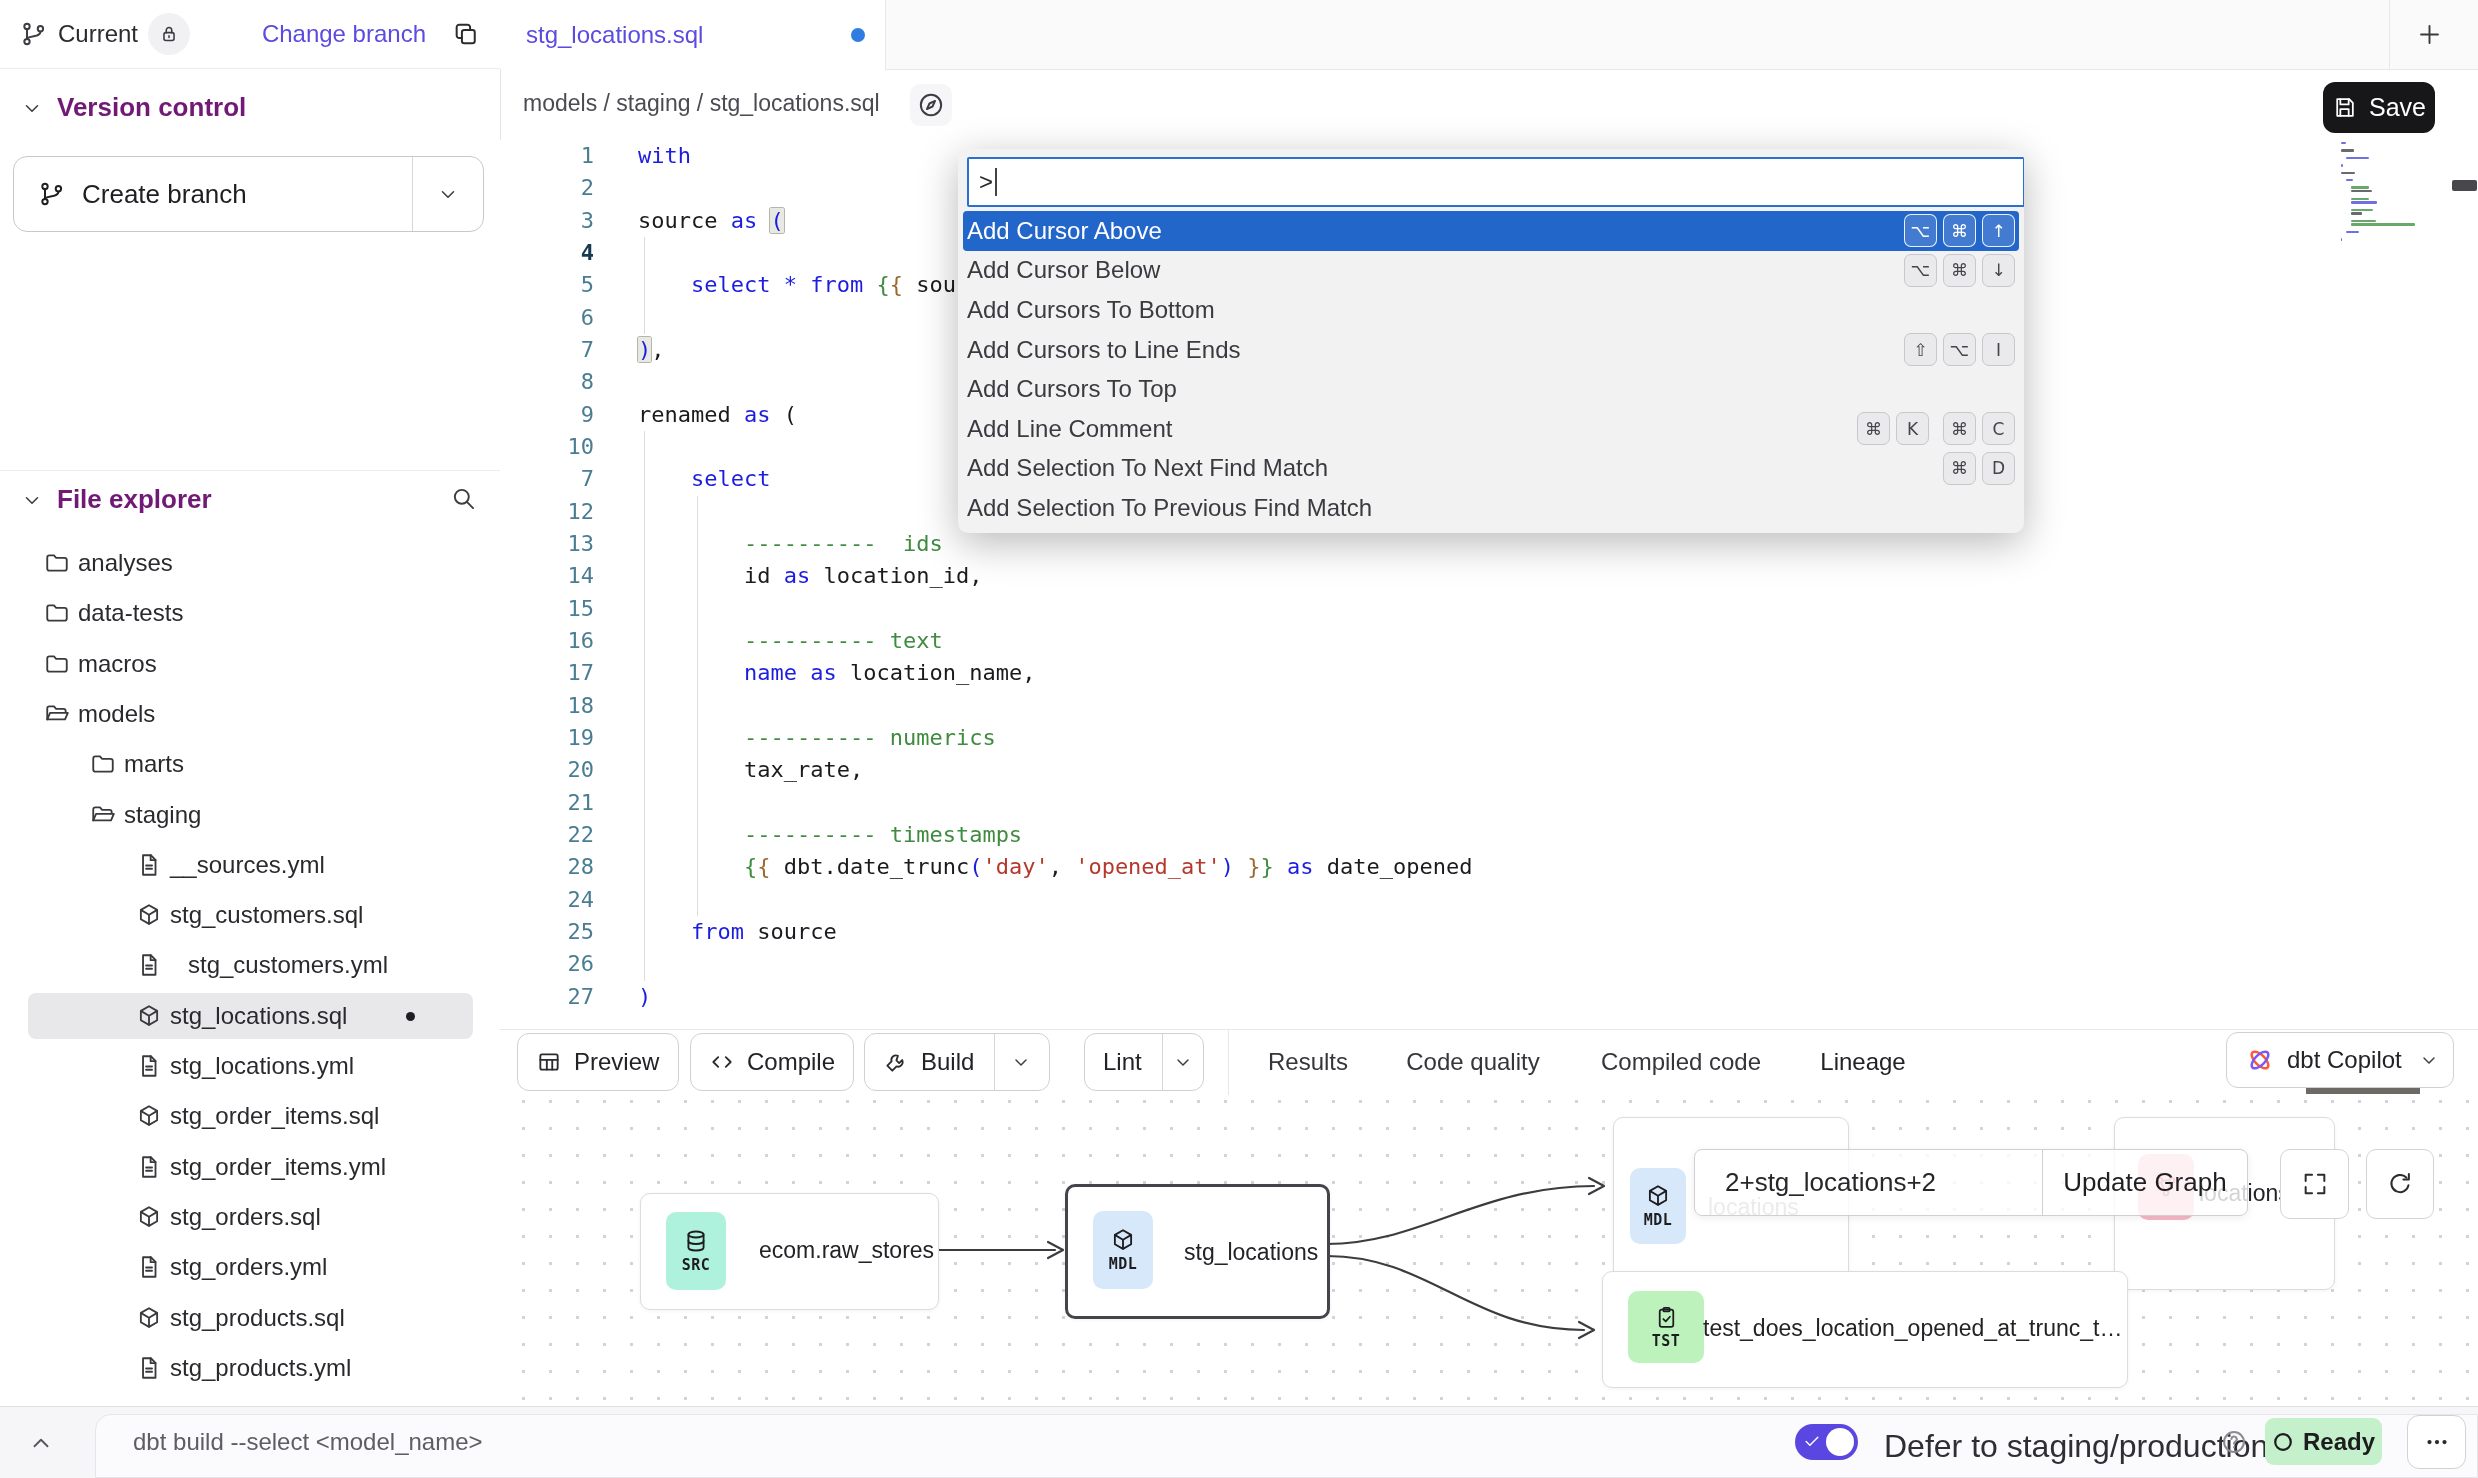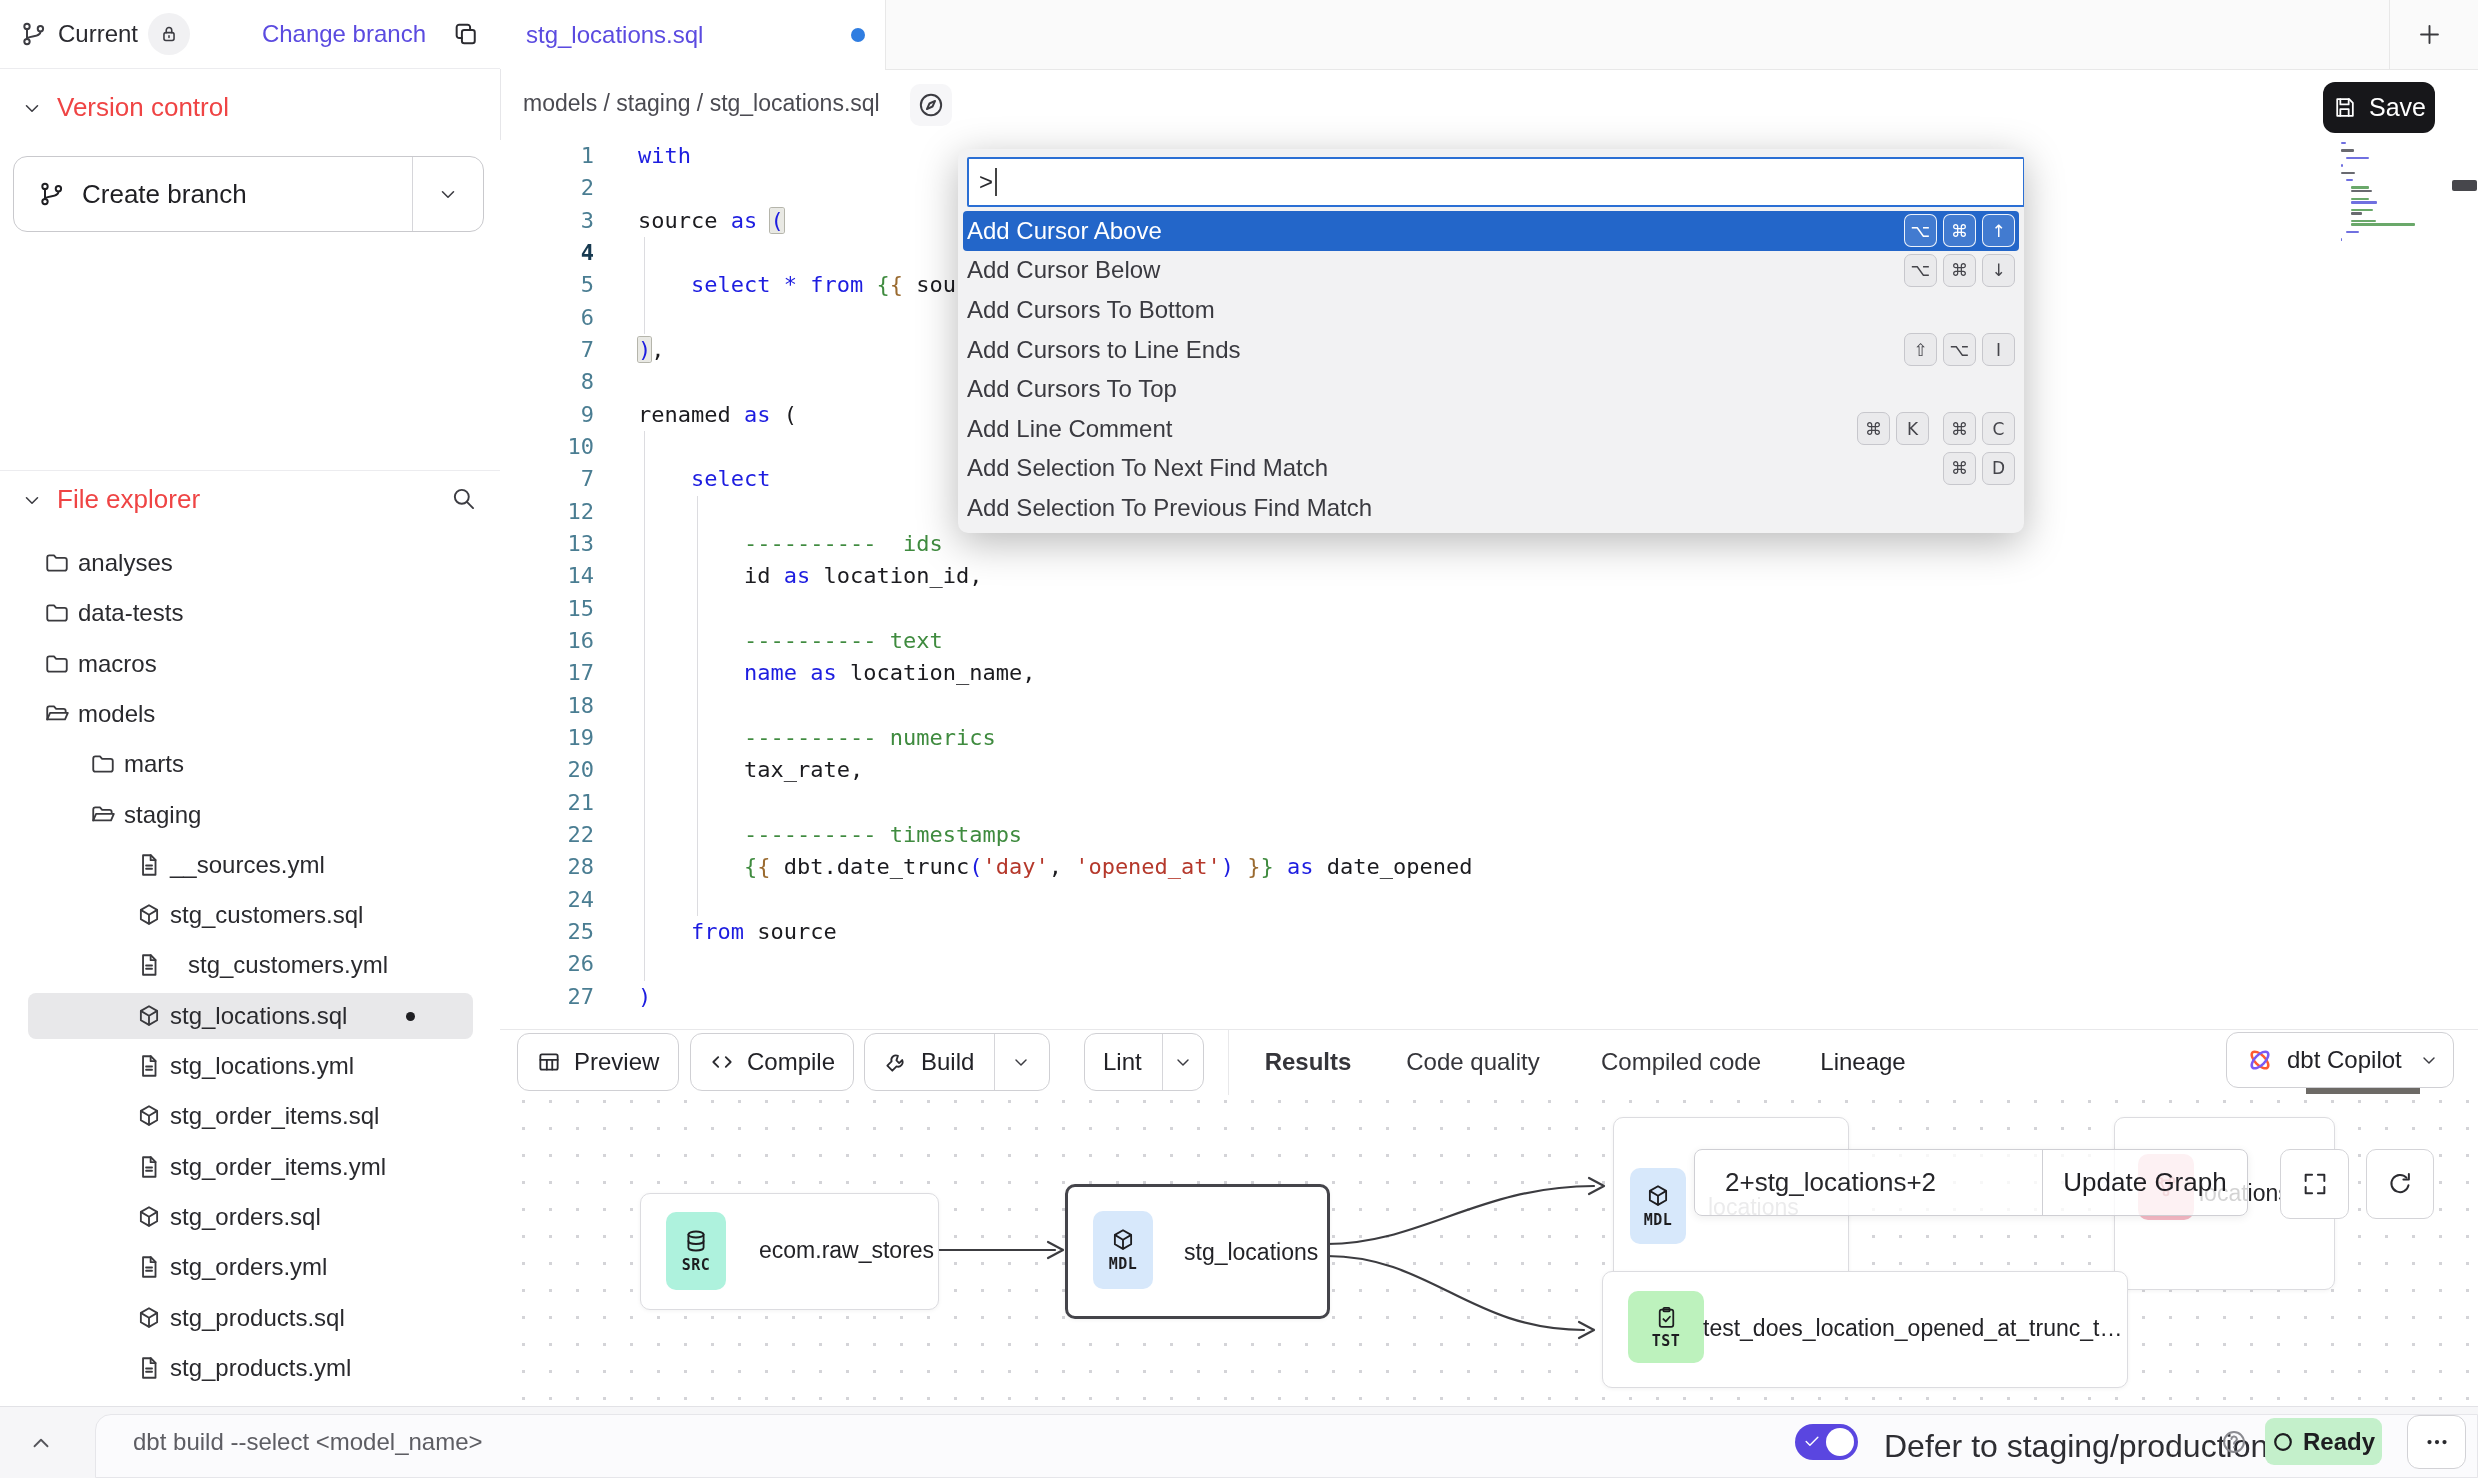--- a/index.html
+++ b/index.html
@@ -6,21 +6,21 @@
   body{width:2478px;height:1478px;position:relative;overflow:hidden;background:#fff;
        font-family:"Liberation Sans",sans-serif;color:#222}
   .abs{position:absolute}
   svg{display:block}
   
   #sidebar{left:0;top:0;width:500px;height:1406px;background:#fff;border-right:1px solid #e6e6e9}
   #branch-bar{left:0;top:0;width:500px;height:69px;border-bottom:1px solid #ececef}
   .vc-label{font-size:24px;color:#2b2b30}
   .link{color:#5b4be0;font-weight:500;font-size:24px}
   .lockpill{width:42px;height:42px;border-radius:21px;background:#f1f1f3;display:flex;align-items:center;justify-content:center;color:#3c3c42}
-  .sect-title{font-size:26px;font-weight:400;color:#ef4444}
+  .sect-title{font-size:26px;font-weight:700;color:#701a75}
   #create-branch{left:13px;top:156px;width:469px;height:74px;border:1.5px solid #c9c9cd;border-radius:14px;display:flex;align-items:center;background:#fff}
   #create-branch .main{flex:1;display:flex;align-items:center;gap:16px;padding-left:24px;font-size:26px;color:#1f1f23;font-weight:500}
   #create-branch .dd{width:70px;height:100%;border-left:1px solid #d6d6da;display:flex;align-items:center;justify-content:center;color:#3c3c42}
   .fitem{position:absolute;left:28px;width:445px;height:46px;border-radius:8px;color:#2a2a2e}
   .fitem.sel{background:#e8e8ea}
   .ficon{position:absolute;top:10px;color:#3a3a3e}
   .flabel{position:absolute;top:9px;font-size:24px}
   .fdot{position:absolute;right:58px;top:19px;width:9px;height:9px;border-radius:50%;background:#1f1f23}
   
   #tabbar-rest{left:885px;top:0;width:1593px;height:69px;background:#fafafa;border-bottom:1px solid #e8e8e8}
@@ -578,21 +578,21 @@
     <span class="lbl" style="margin-left:18px">Lint</span>
     <span class="split">
         <span>
           <svg width="20" height="20" viewBox="0 0 24 24" fill="none" stroke="currentColor" stroke-width="1.7" stroke-linecap="round" stroke-linejoin="round">
             <path d="M6 9.5l6 6 6-6"></path>
           </svg>
         </span>
       </span>
   </div>
   <div id="panel-tabs">
-      <div class="ptab" style="left:698px;width:220px;font-weight:bold;">Results</div>
+      <div class="ptab" style="left:698px;width:220px;">Results</div>
       <div class="ptab" style="left:863px;width:220px;">Code quality</div>
       <div class="ptab" style="left:1071px;width:220px;">Compiled code</div>
       <div class="ptab" style="left:1253px;width:220px;color:#222227;font-weight:500">Lineage</div>
     </div>
   <div id="tab-underline" class="abs" style="position:absolute"></div>
 </div>
 <div id="toolbar-sep" class="abs"></div>
 <div id="copilot-btn" class="abs">
   <svg width="30" height="30" viewBox="0 0 24 24" fill="none" stroke-width="2">
     <ellipse cx="12" cy="12" rx="8.5" ry="4" stroke="#ff5a32" transform="rotate(45 12 12)"></ellipse>

